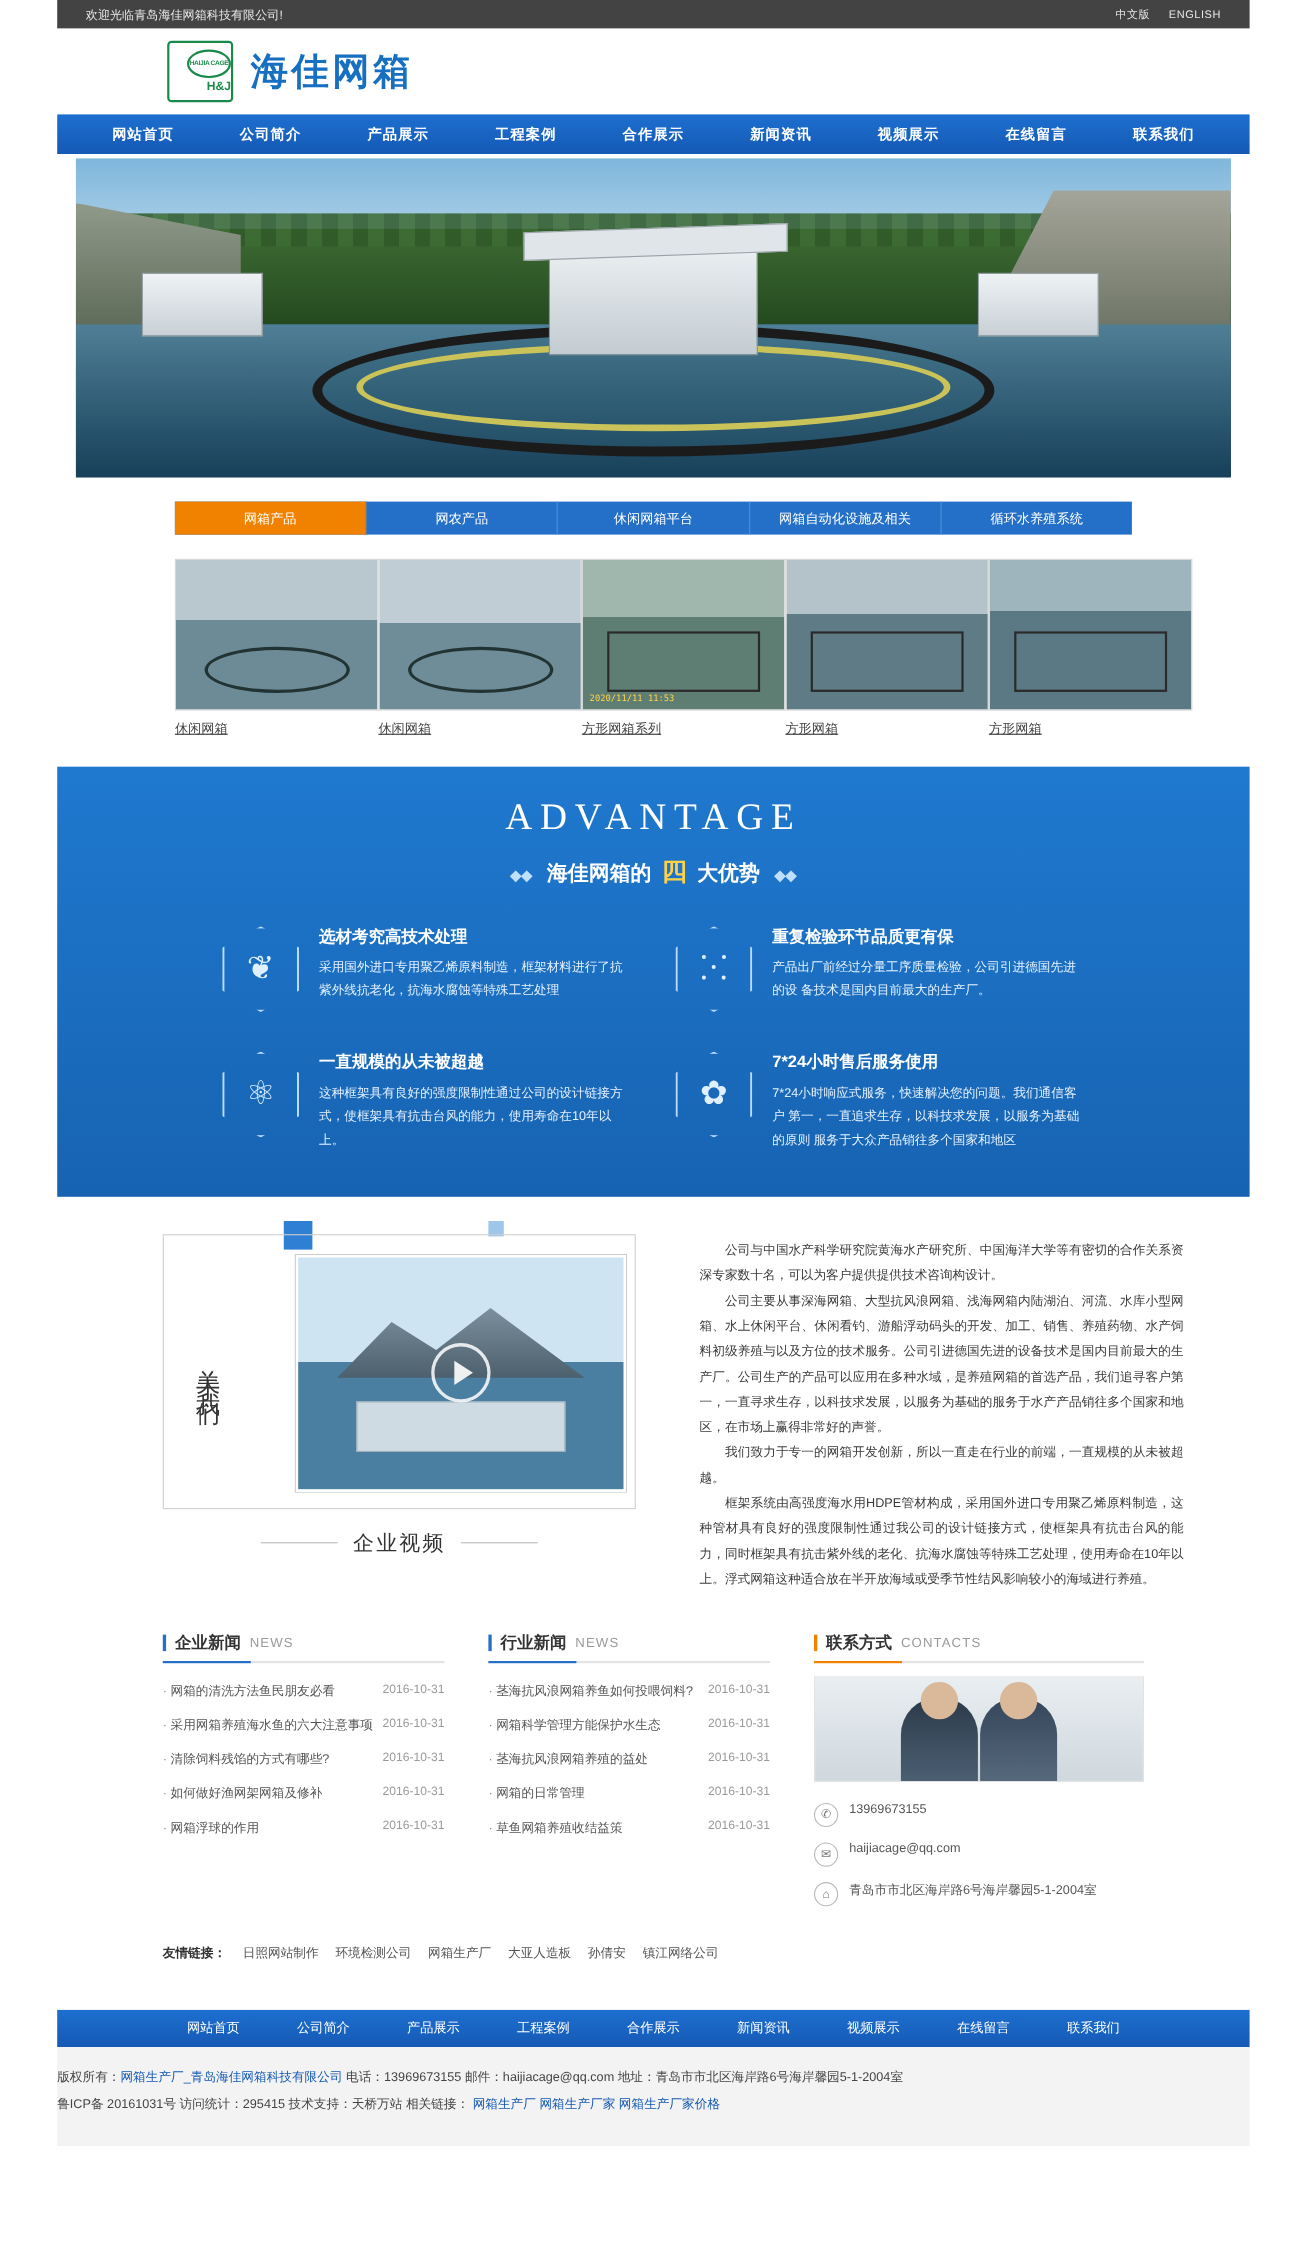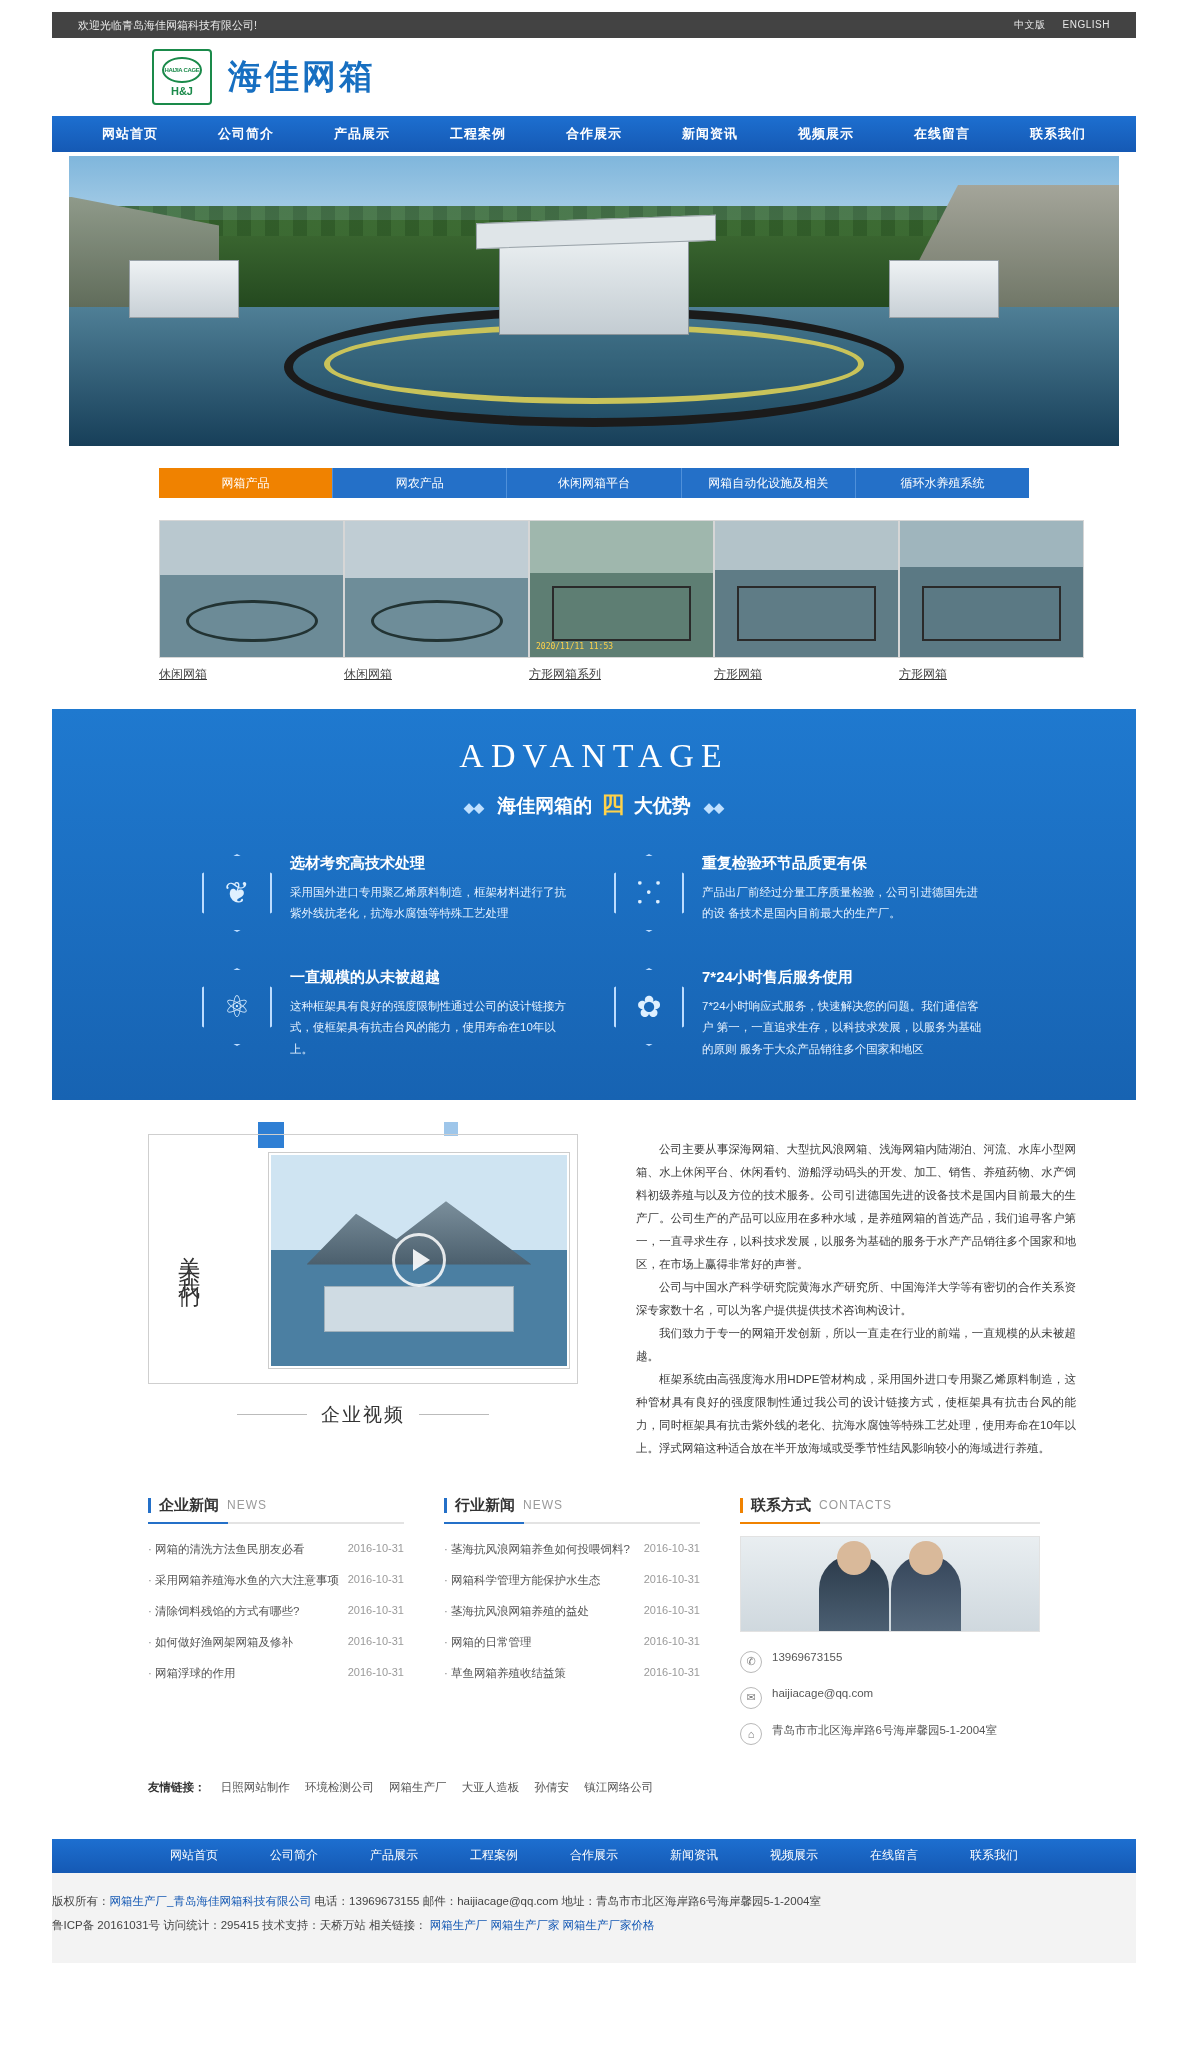--- a/index.html
+++ b/index.html
@@ -3,21 +3,21 @@
 <meta charset="utf-8">
 <style>
   * { box-sizing: border-box; margin: 0; padding: 0; }
   body {
     font-family: "Liberation Sans", sans-serif;
     width: 1188px;
     background: #ffffff;
     color: #333;
     font-size: 12px;
   }
-  .page { width: 1084px; margin: 12px auto; background: #fff; }
+  .page { width: 1084px; margin: 0 auto; background: #fff; }
 
   
   .topbar {
     background: #434343;
     color: #e8e8e8;
     height: 26px;
     display: flex;
     align-items: center;
     justify-content: space-between;
     padding: 0 26px;
@@ -31,21 +31,21 @@
     display: flex;
     align-items: center;
     padding-left: 100px;
     background: #fff;
   }
   .logo-mark {
     width: 60px; height: 56px;
     border: 2px solid #1a8a4a;
     border-radius: 4px;
     display: flex; flex-direction: column;
-    align-items: center; justify-content: center;
+    align-items: flex-end; justify-content: center;
     color: #1a8a4a;
     position: relative;
   }
   .logo-mark .ring {
     width: 40px; height: 26px;
     border: 2px solid #1a8a4a;
     border-radius: 50%;
     display: flex; align-items: center; justify-content: center;
     font-size: 6px; font-weight: bold;
     letter-spacing: -.3px;
@@ -539,22 +539,22 @@
           <div class="play"></div>
         </div>
       </div>
       <div class="video-caption">
         <span class="ln"></span>
         <span>企业视频</span>
         <span class="ln"></span>
       </div>
     </div>
     <div class="about-right">
+      <p>公司与中国水产科学研究院黄海水产研究所、中国海洋大学等有密切的合作关系资深专家数十名，可以为客户提供提供技术咨询构设计。</p>
       <p>公司主要从事深海网箱、大型抗风浪网箱、浅海网箱内陆湖泊、河流、水库小型网箱、水上休闲平台、休闲看钓、游船浮动码头的开发、加工、销售、养殖药物、水产饲料初级养殖与以及方位的技术服务。公司引进德国先进的设备技术是国内目前最大的生产厂。公司生产的产品可以应用在多种水域，是养殖网箱的首选产品，我们追寻客户第一，一直寻求生存，以科技求发展，以服务为基础的服务于水产产品销往多个国家和地区，在市场上赢得非常好的声誉。</p>
-      <p>公司与中国水产科学研究院黄海水产研究所、中国海洋大学等有密切的合作关系资深专家数十名，可以为客户提供提供技术咨询构设计。</p>
       <p>我们致力于专一的网箱开发创新，所以一直走在行业的前端，一直规模的从未被超越。</p>
       <p>框架系统由高强度海水用HDPE管材构成，采用国外进口专用聚乙烯原料制造，这种管材具有良好的强度限制性通过我公司的设计链接方式，使框架具有抗击台风的能力，同时框架具有抗击紫外线的老化、抗海水腐蚀等特殊工艺处理，使用寿命在10年以上。浮式网箱这种适合放在半开放海域或受季节性结风影响较小的海域进行养殖。</p>
     </div>
   </div>
 
   <div class="news">
 
     <div class="news-col">
       <div class="news-head">
         <span class="bar"></span>

